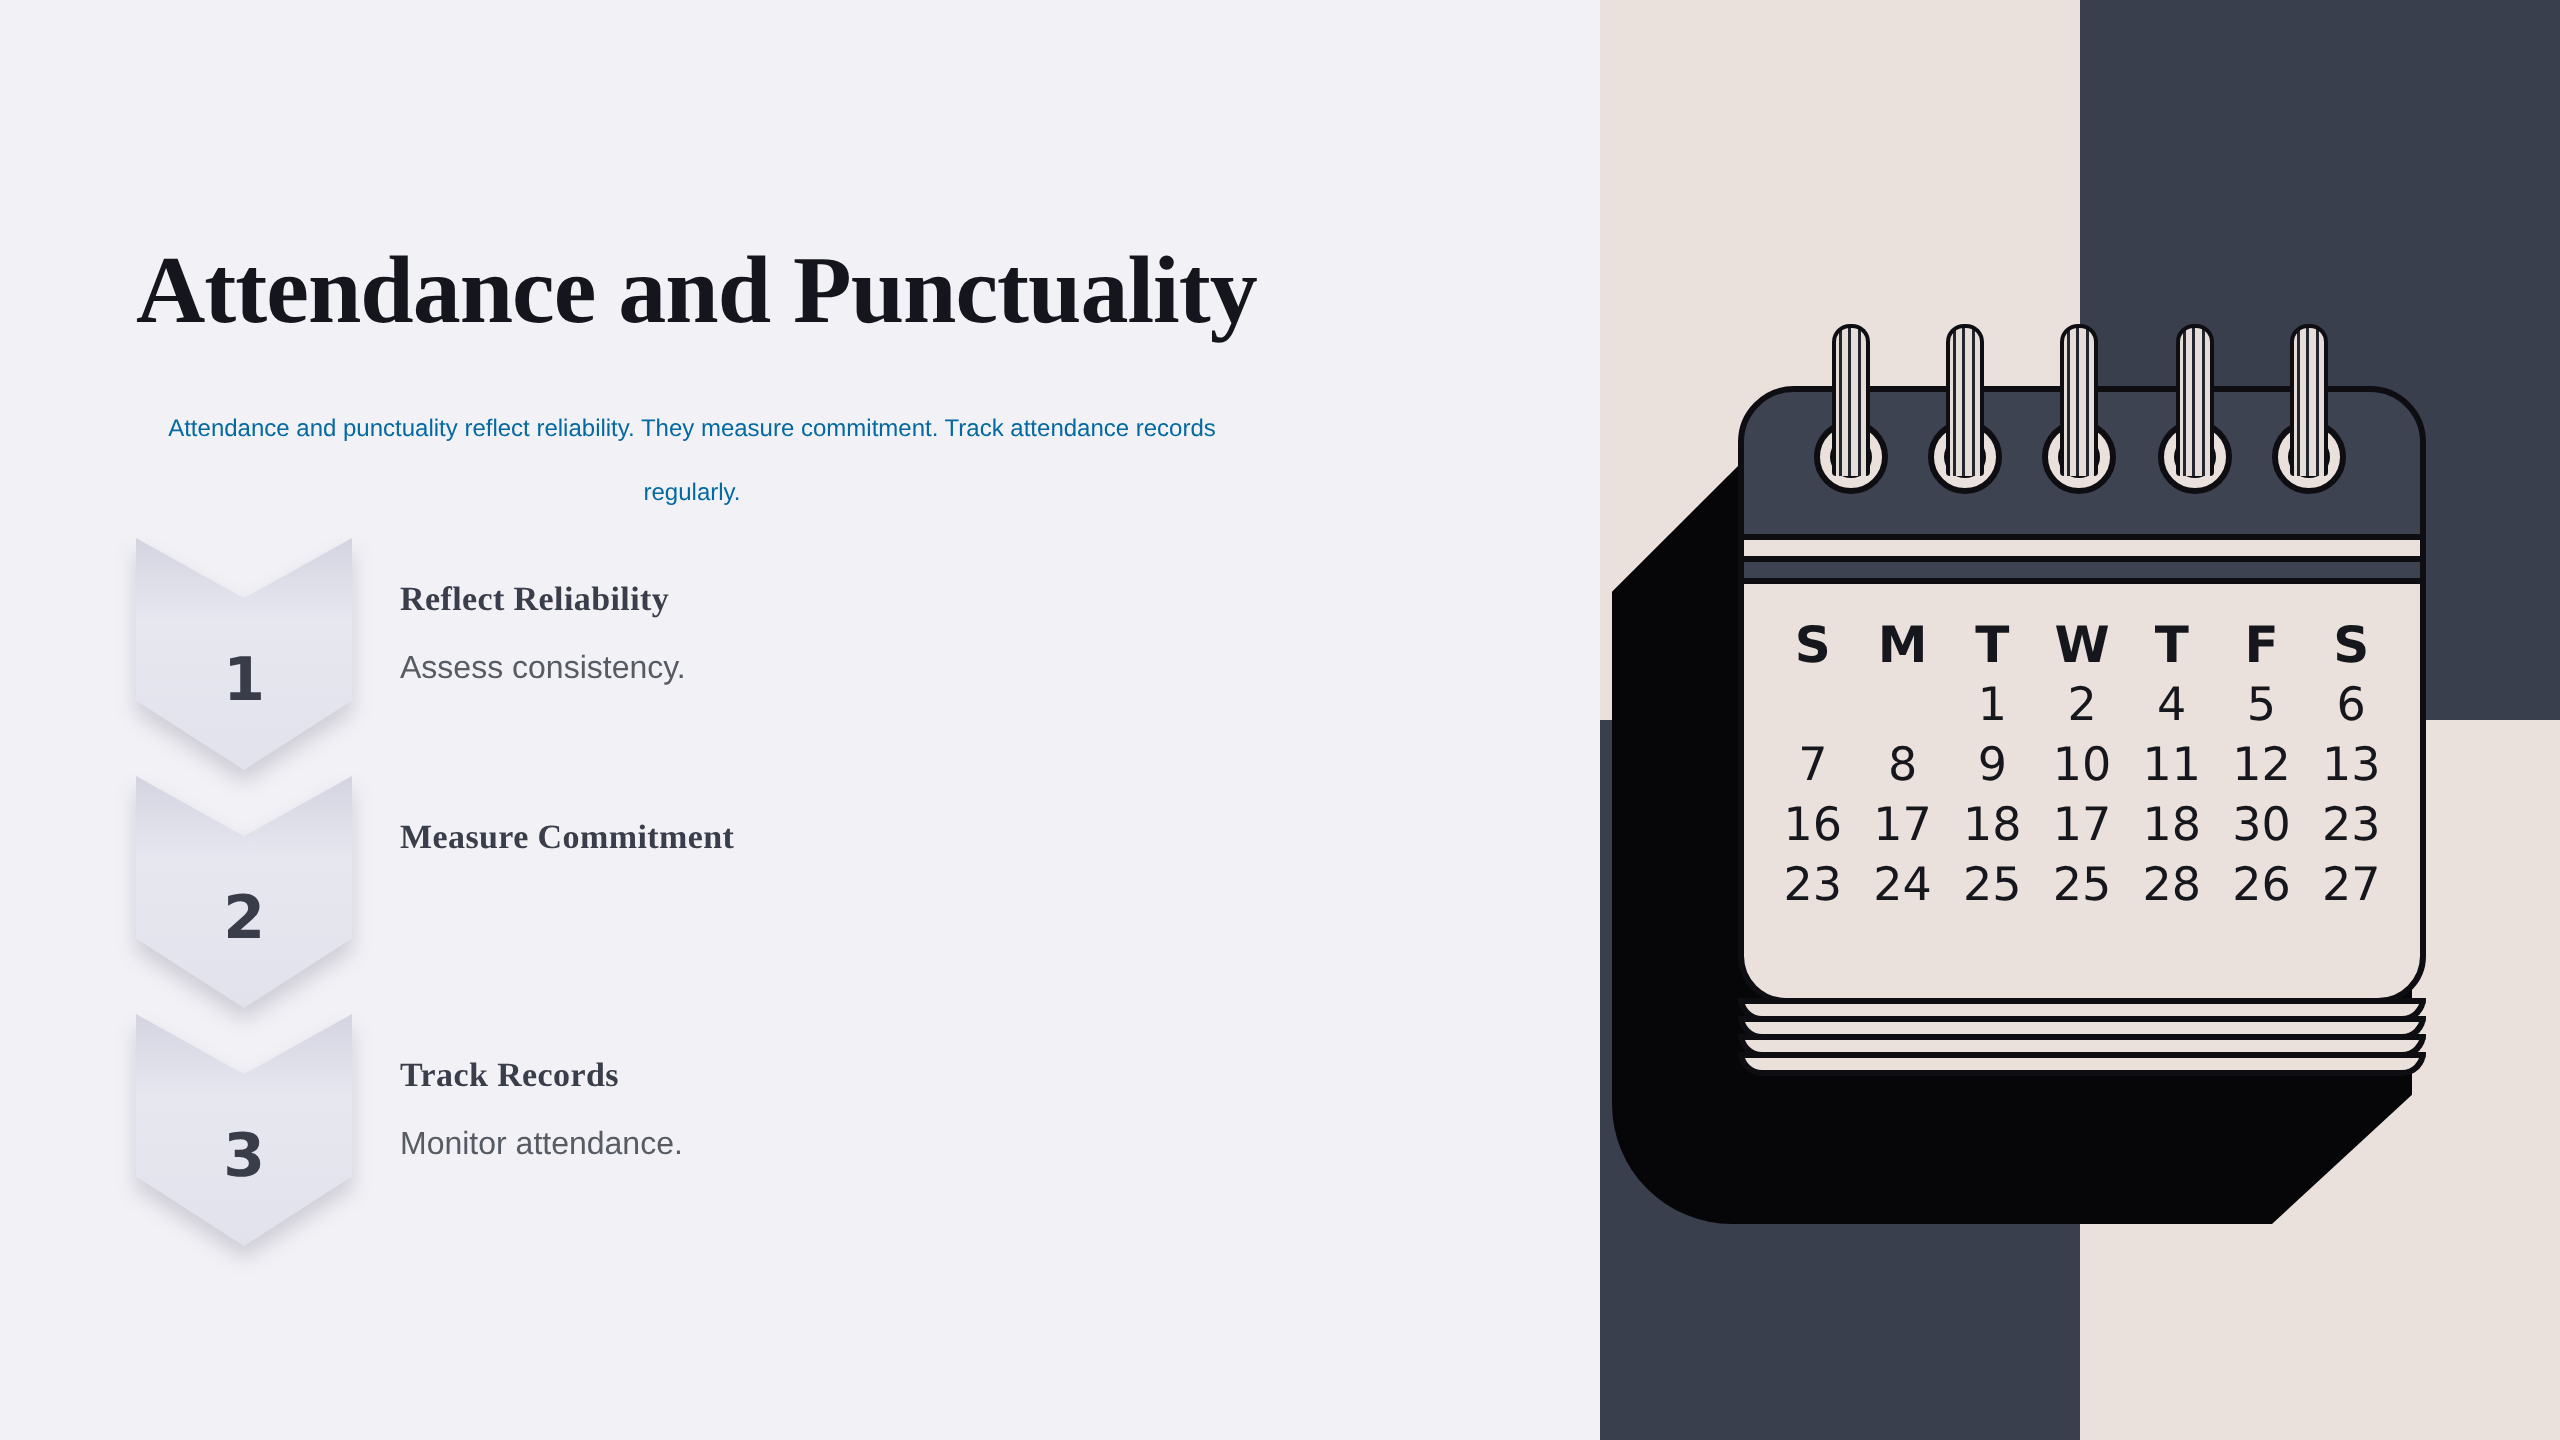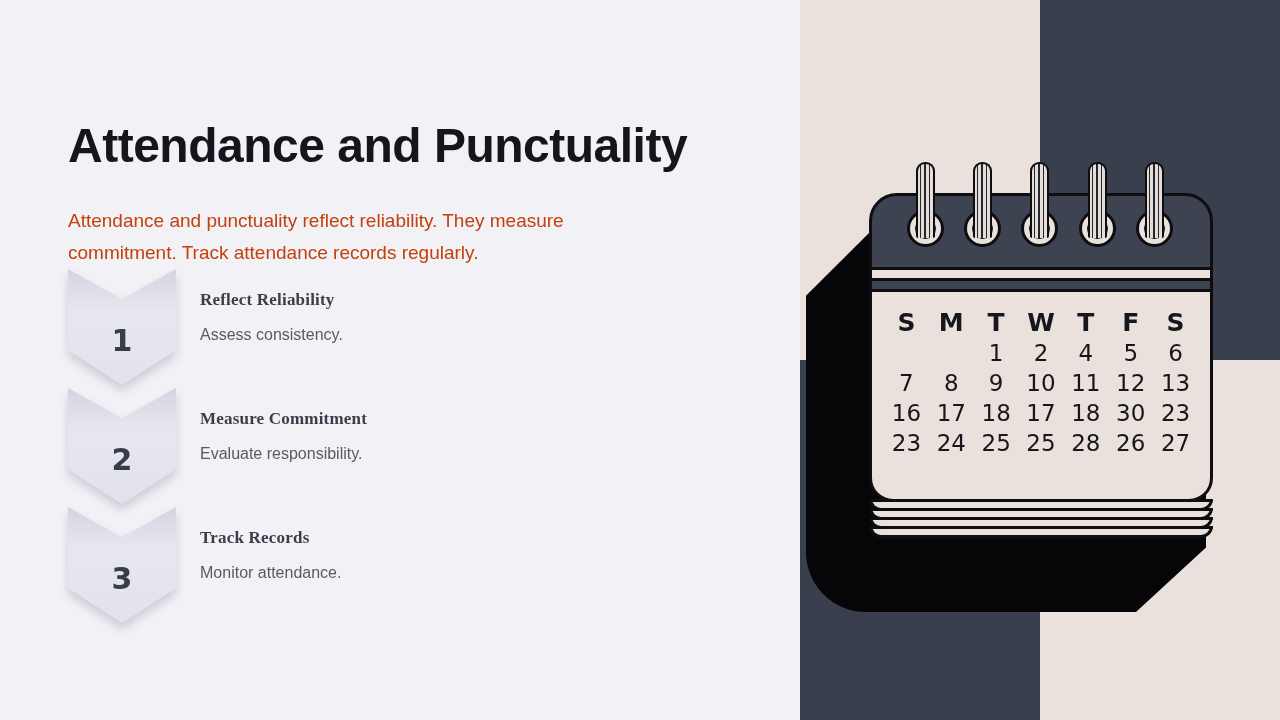--- a/index.html
+++ b/index.html
@@ -4,26 +4,26 @@
 <style>
   html,body{margin:0;padding:0;}
   body{
     width:1280px;height:720px;position:relative;overflow:hidden;
     background:#f2f1f6;
     font-family:"Liberation Sans", sans-serif;
   }
   
   .title{
     position:absolute;left:68px;top:86px;
-    font-family:Liberation Sans, sans-serif;font-weight:700;
+    font-family:Liberation Serif, serif;font-weight:700;
     font-size:48px;line-height:1.15;color:#15151d;letter-spacing:-0.5px;
   }
   .intro{
     position:absolute;left:68px;top:186px;width:556px;
-    font-size:19px;line-height:32px;color:#c2410c;
+    font-size:12px;line-height:32px;color:#0369a1;text-align:center;
   }
   .step{position:absolute;left:68px;width:560px;height:119px;}
   .step-1{top:269px;}
   .step-2{top:388px;}
   .step-3{top:507px;}
   .badge-wrap{
     position:absolute;left:0;top:0;width:108px;height:116px;
     filter:drop-shadow(0 6px 5px rgba(60,60,85,0.20));
   }
   .badge{
@@ -109,21 +109,20 @@
 </div>
 
 <div class="step step-2">
   <div class="badge-wrap">
     <div class="badge">
       <div class="badge-num">2</div>
     </div>
   </div>
   <div class="step-text">
     <h2 class="step-title">Measure Commitment</h2>
-    <p class="step-desc">Evaluate responsibility.</p>
   </div>
 </div>
 
 <div class="step step-3">
   <div class="badge-wrap">
     <div class="badge">
       <div class="badge-num">3</div>
     </div>
   </div>
   <div class="step-text">

